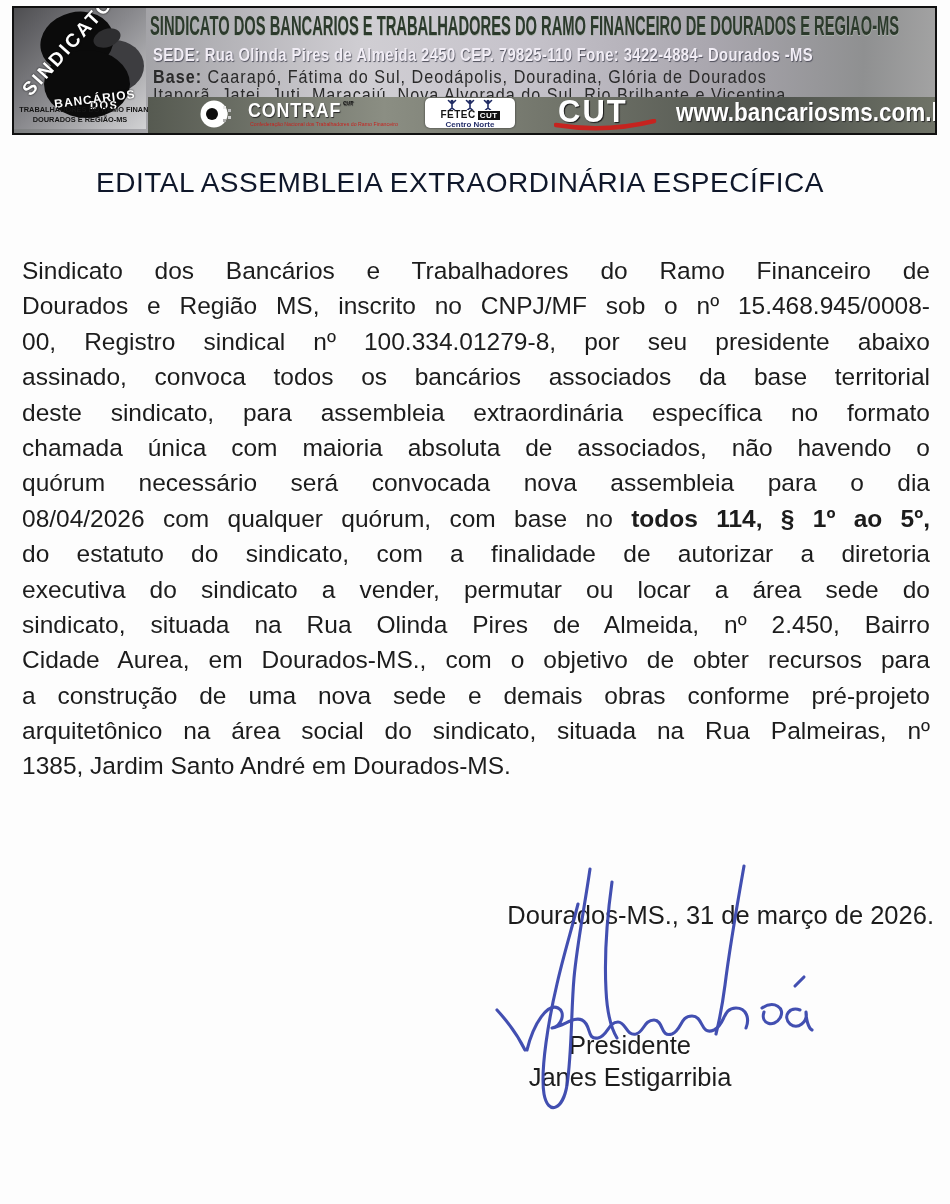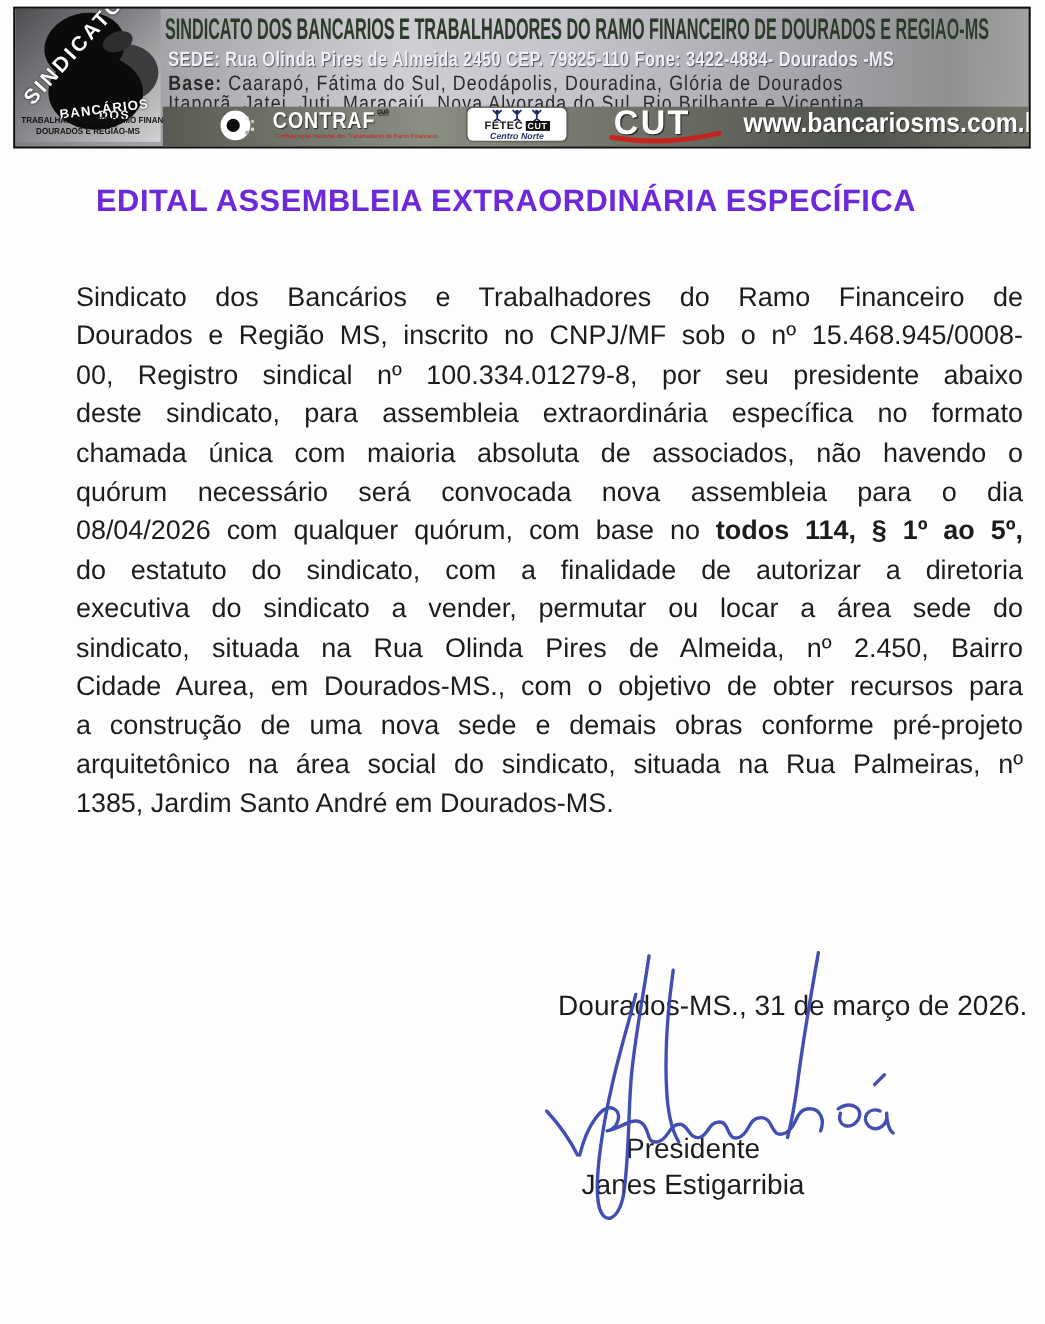--- a/index.html
+++ b/index.html
@@ -72,42 +72,42 @@
     position:absolute;left:102px;top:24px;font-size:5.5px;color:#c6231f;
     white-space:nowrap;transform:scaleX(0.95);transform-origin:0 0;
   }
   .fetec{
     position:absolute;left:277px;top:1px;width:90px;height:30px;background:#ffffff;
     border-radius:5px;text-align:center;box-shadow:0 0 2px #222;
   }
   .fetec-people{display:block;margin:0 auto;margin-top:1px;}
   .fetec-line{font-size:10px;font-weight:800;color:#151515;line-height:9px;letter-spacing:0.5px;}
   .fetec-cut{background:#101010;color:#fff;font-size:8px;font-weight:800;padding:0 2px;margin-left:2px;}
-  .fetec-region{font-size:8px;font-weight:700;color:#26306a;line-height:9px;font-style:italic;}
+  .fetec-region{font-size:8px;font-weight:700;color:#26306a;line-height:9px;}
   .cut-big{
     position:absolute;left:410px;top:-3px;font-size:31px;font-weight:900;color:#ffffff;
     letter-spacing:2px;white-space:nowrap;text-shadow:1px 1px 1px #1a1a1a;
   }
   .cut-swoosh{position:absolute;left:406px;top:22px;}
   .website{
     position:absolute;left:528px;top:1px;font-size:25px;font-weight:700;color:#ffffff;
     white-space:nowrap;transform:scaleX(0.90);transform-origin:0 0;
     text-shadow:1px 1px 1px #2a2a2a;
   }
 
   
   .doc-title{
     position:absolute;top:167px;left:0;right:30px;text-align:center;
-    font-size:28px;font-weight:700;letter-spacing:0.5px;color:#6d28d9;white-space:nowrap;
+    font-size:28px;font-weight:400;letter-spacing:0.5px;color:#0f172a;white-space:nowrap;
   }
   .doc-body{
     position:absolute;left:22px;top:253px;width:908px;
     font-size:24.5px;color:#1c1c1c;
   }
-  .bl{height:35.4px;line-height:35.4px;white-space:nowrap;margin-left:47px;}
+  .bl{height:35.4px;line-height:35.4px;white-space:nowrap;}
   .j{text-align:justify;text-align-last:justify;white-space:normal;}
   .last{text-align:right;text-align-last:left;}
   .doc-date{
     position:absolute;top:901px;right:16px;font-size:25.5px;color:#1c1c1c;white-space:nowrap;
   }
   .signer{
     position:absolute;top:1029px;left:455px;width:350px;text-align:center;
     font-size:25.5px;color:#1c1c1c;line-height:32px;
   }
   .sig-svg{position:absolute;left:0;top:0;pointer-events:none;}
@@ -175,20 +175,21 @@
       <div class="website">www.bancariosms.com.br</div>
     </div>
   </div>
 
   <div class="doc-title">EDITAL ASSEMBLEIA EXTRAORDINÁRIA ESPECÍFICA</div>
 
   <div class="doc-body">
     <div class="bl j">Sindicato dos Bancários e Trabalhadores do Ramo Financeiro de</div>
     <div class="bl j">Dourados e Região MS, inscrito no CNPJ/MF sob o nº 15.468.945/0008-</div>
     <div class="bl j">00, Registro sindical nº 100.334.01279-8, por seu presidente abaixo</div>
+    <div class="bl j">assinado, convoca todos os bancários associados da base territorial</div>
     <div class="bl j">deste sindicato, para assembleia extraordinária específica no formato</div>
     <div class="bl j">chamada única com maioria absoluta de associados, não havendo o</div>
     <div class="bl j">quórum necessário será convocada nova assembleia para o dia</div>
     <div class="bl j"><span>08/04/2026 com qualquer quórum, com base no </span><b>todos 114, § 1º ao 5º,</b></div>
     <div class="bl j">do estatuto do sindicato, com a finalidade de autorizar a diretoria</div>
     <div class="bl j">executiva do sindicato a vender, permutar ou locar a área sede do</div>
     <div class="bl j">sindicato, situada na Rua Olinda Pires de Almeida, nº 2.450, Bairro</div>
     <div class="bl j">Cidade Aurea, em Dourados-MS., com o objetivo de obter recursos para</div>
     <div class="bl j">a construção de uma nova sede e demais obras conforme pré-projeto</div>
     <div class="bl j">arquitetônico na área social do sindicato, situada na Rua Palmeiras, nº</div>

